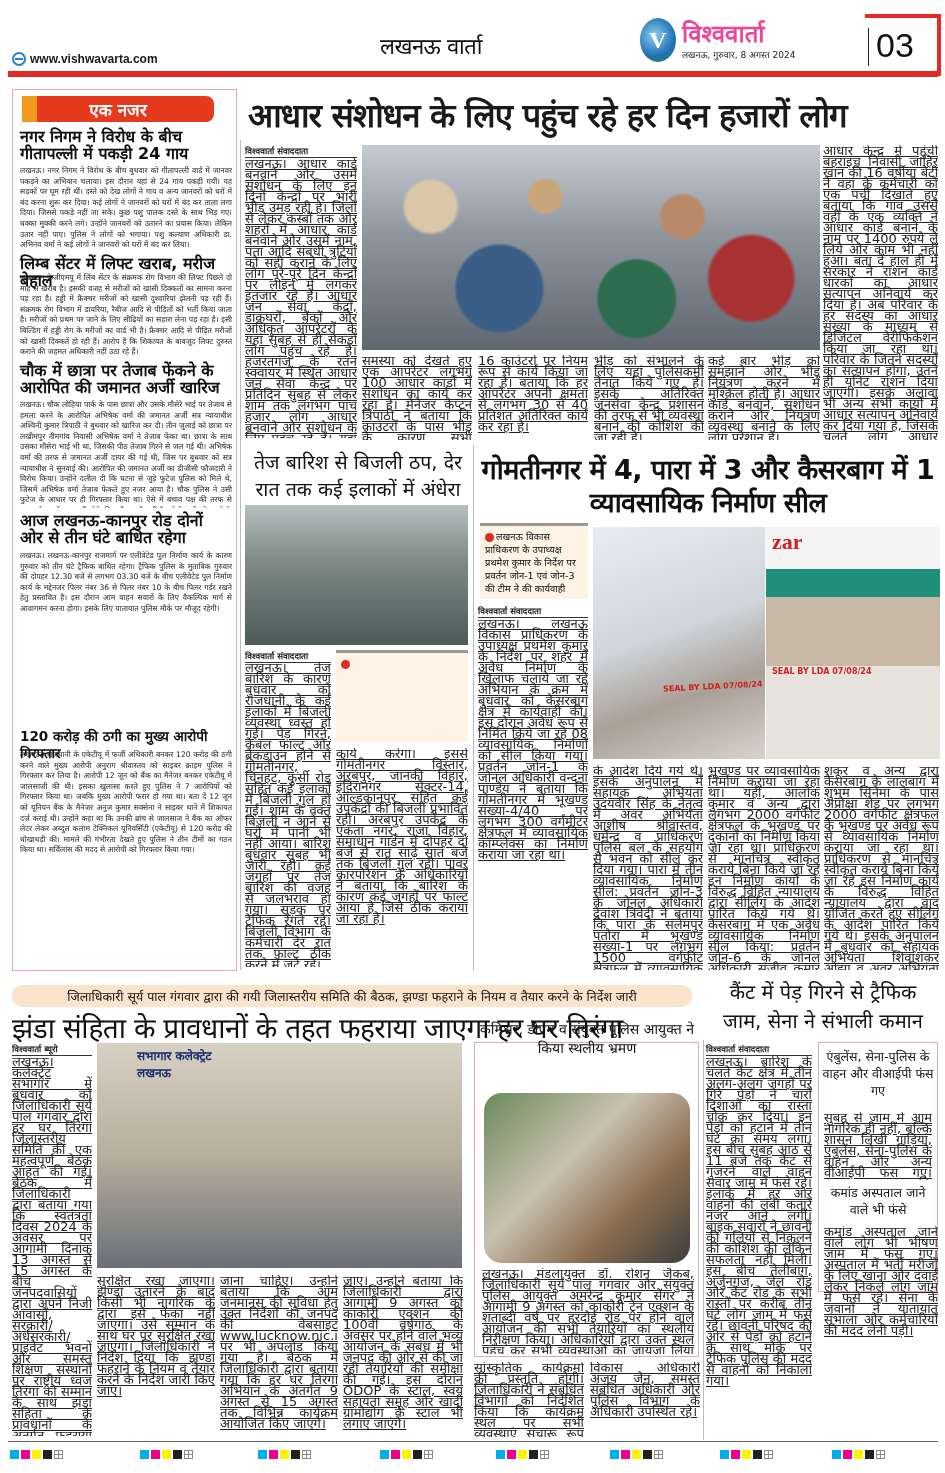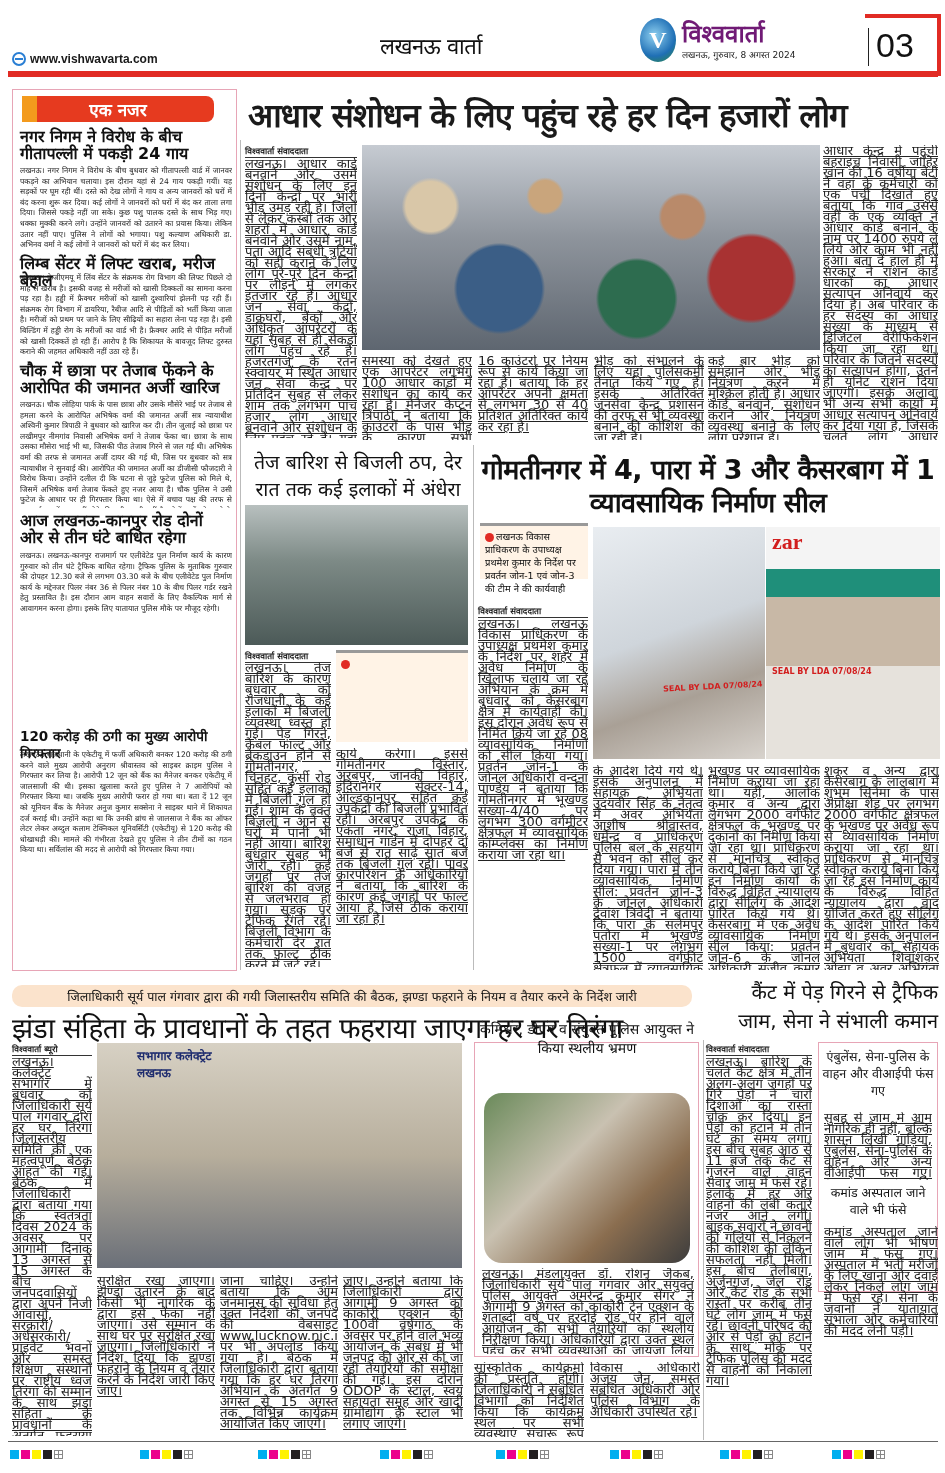--- a/index.html
+++ b/index.html
@@ -7,21 +7,21 @@
   body { font-family: "DejaVu Sans", sans-serif; color: #1a1a1a; position: relative; }
 
   .abs { position: absolute; }
 
   
   .site-url { left: 12px; top: 52px; font-size: 12px; font-weight: bold; color: #1a1a1a; display: flex; align-items: center; gap: 4px; font-family: "Liberation Sans", sans-serif; }
   .site-url .e-icon { width: 14px; height: 14px; border-radius: 50%; border: 2px solid #2a7fd4; position: relative; }
   .site-url .e-icon::after { content: ""; position: absolute; left: 1px; top: 4px; width: 8px; height: 2px; background: #2a7fd4; }
   .section-title { left: 380px; top: 30px; font-size: 22px; color: #111; letter-spacing: -0.5px; }
   .logo { left: 640px; top: 18px; width: 36px; height: 44px; border-radius: 50%; background: radial-gradient(circle at 40% 40%, #8fd0f0, #1f6fb5 60%, #2c8a3a); display:flex; align-items:center; justify-content:center; color:#fff; font-weight:bold; font-size:24px; font-family: "Liberation Serif", serif; }
-  .brand-name { left: 682px; top: 16px; font-size: 24px; font-weight: bold; color: #701a75; }
+  .brand-name { left: 682px; top: 16px; font-size: 24px; font-weight: bold; color: #ec4899; }
   .brand-date { left: 682px; top: 48px; font-size: 9px; color: #222; }
   .page-num-box { left: 865px; top: 14px; width: 76px; height: 62px; border-top: 4px solid #e12b24; border-right: 4px solid #e12b24; }
   .page-num-sep { left: 868px; top: 28px; width: 1px; height: 38px; background: #222; }
   .page-num { left: 876px; top: 26px; font-size: 34px; font-family: "Liberation Sans", sans-serif; color: #111; }
   .red-rule { left: 8px; top: 71px; width: 930px; height: 6px; background: #e12b24; }
 
   
   .left-box { left: 12px; top: 89px; width: 225px; height: 882px; border: 1px solid #e7a5b6; background: #fff; }
   .ek-najar { left: 22px; top: 96px; width: 192px; height: 26px; background: linear-gradient(90deg, #f39a1d 0 8%, #e63a1f 8%); border-radius: 0 8px 8px 0; color: #fff; font-size: 17px; font-weight: bold; display:flex; align-items:center; justify-content:center; }
   .lhead { font-size: 16px; font-weight: bold; color: #111; line-height: 17px; }
@@ -48,21 +48,21 @@
   .mural { background: linear-gradient(135deg, #6a8a5a 0%, #c9c1b1 40%, #8a6d4f 70%, #3d3d3d 100%); }
 
   .h-rain { left: 248px; top: 449px; width: 220px; font-size: 19.5px; line-height: 27px; color: #111; text-align: center; }
   .h-gomti { left: 478px; top: 453px; width: 460px; font-size: 27px; line-height: 33px; font-weight: bold; color: #111; text-align: center; letter-spacing: -0.5px; }
 
   .callout { border-top: 3px solid #999; background: #fff3e6; font-size: 10px; line-height: 14px; padding: 4px 5px; color: #111; }
   .callout .dot { display:inline-block; width: 9px; height: 9px; border-radius: 50%; background: #e12b24; margin-right: 2px; vertical-align: middle; }
 
   .banner-sub { left: 12px; top: 985px; width: 680px; height: 22px; background: #fbe3cc; border-radius: 10px; font-size: 12.5px; color: #111; display:flex; align-items:center; justify-content:center; white-space: nowrap; }
   .h-tiranga { left: 12px; top: 1008px; width: 690px; font-size: 28px; color: #111; white-space: nowrap; letter-spacing: -0.5px; }
-  .h-cantt { left: 708px; top: 978px; width: 230px; font-size: 20px; line-height: 29px; color: #111; text-align: right; }
+  .h-cantt { left: 708px; top: 978px; width: 230px; font-size: 20px; line-height: 29px; color: #111; text-align: center; }
 
   .pink-box { border: 1px solid #e7a5b6; background: #fff; }
   .box-head { font-size: 14px; line-height: 19px; color: #111; text-align: center; }
 
   .vrule { width: 1px; background: #bbb; }
   .bottom-rule { left: 8px; top: 1441px; width: 930px; height: 1px; background: #666; }
   .cmyk-row { top: 1450px; display: flex; gap: 2px; align-items: center; }
   .sw { width: 9px; height: 9px; }
   .reg { width: 9px; height: 9px; border: 1px solid #888; position: relative; }
   .reg::before { content:""; position:absolute; left:3px; top:-1px; width:1px; height:9px; background:#888; }
@@ -115,21 +115,21 @@
 <div class="abs h-rain">तेज बारिश से बिजली ठप, देर रात तक कई इलाकों में अंधेरा</div>
 <div class="abs photo rain" style="left:245px; top:505px; width:223px; height:140px;"></div>
 <div class="abs byline" style="left:245px; top:650px; width:86px;">विश्ववार्ता संवाददाता</div>
 <div class="abs body-text" style="left:245px; top:662px; width:86px; height:305px;">लखनऊ। तेज बारिश के कारण बुधवार को राजधानी के कई इलाकों में बिजली व्यवस्था ध्वस्त हो गई। पेड़ गिरने, केबल फाल्ट और ब्रेकडाउन होने से गोमतीनगर, चिनहट, कुर्सी रोड सहित कई इलाकों में बिजली गुल हो गई। शाम के वक्त बिजली न आने से घरों में पानी भी नहीं आया। बारिश बुधवार सुबह भी जारी रही। कई जगहों पर तेज बारिश की वजह से जलभराव हो गया। सड़क पर ट्रैफिक रेंगते रहे। बिजली विभाग के कर्मचारी देर रात तक फाल्ट ठीक करने में जुटे रहे।</div>
 <div class="abs callout" style="left:336px; top:650px; width:132px; height:92px; font-size:9.5px; line-height:13px;">
   <span class="dot"></span>
 </div>
 <div class="abs body-text" style="left:336px; top:748px; width:132px; height:220px;">कार्य करेगा। इससे गोमतीनगर विस्तार, अरबपुर, जानकी विहार, इंदिरानगर सेक्टर-14, ऑल्डकानपुर सहित कई उपकेंद्रों की बिजली प्रभावित रही। अरबपुर उपकेंद्र के एकता नगर, राजा विहार, समाधान गार्डेन में दोपहर दो बजे से रात साढ़े सात बजे तक बिजली गुल रही। पावर कारपोरेशन के अधिकारियों ने बताया कि बारिश के कारण कई जगहों पर फाल्ट आया है जिसे ठीक कराया जा रहा है।</div>
 
 <div class="abs h-gomti">गोमतीनगर में 4, पारा में 3 और कैसरबाग में 1 व्यावसायिक निर्माण सील</div>
-<div class="abs callout" style="left:480px; top:523px; width:108px; height:56px; font-size:9.5px; line-height:13px;">
+<div class="abs callout" style="left:480px; top:523px; width:108px; height:76px; font-size:9.5px; line-height:13px;">
   <span class="dot"></span><span>लखनऊ विकास प्राधिकरण के उपाध्यक्ष प्रथमेश कुमार के निर्देश पर प्रवर्तन जोन-1 एवं जोन-3 की टीम ने की कार्यवाही</span>
 </div>
 <div class="abs photo building" style="left:593px; top:527px; width:172px; height:232px;">
   <div style="position:absolute; left:70px; top:155px; color:#d21f1f; font-size:8px; font-weight:bold; transform:rotate(-3deg);">SEAL BY LDA 07/08/24</div>
 </div>
 <div class="abs photo shop" style="left:766px; top:527px; width:174px; height:232px;">
   <div style="position:absolute; left:6px; top:2px; color:#d21f1f; font-size:22px; font-weight:bold; font-family:'Liberation Serif', serif;">zar</div>
   <div style="position:absolute; left:6px; top:140px; color:#d21f1f; font-size:8px; font-weight:bold;">SEAL BY LDA 07/08/24</div>
 </div>
 <div class="abs byline" style="left:478px; top:605px; width:110px;">विश्ववार्ता संवाददाता</div>

